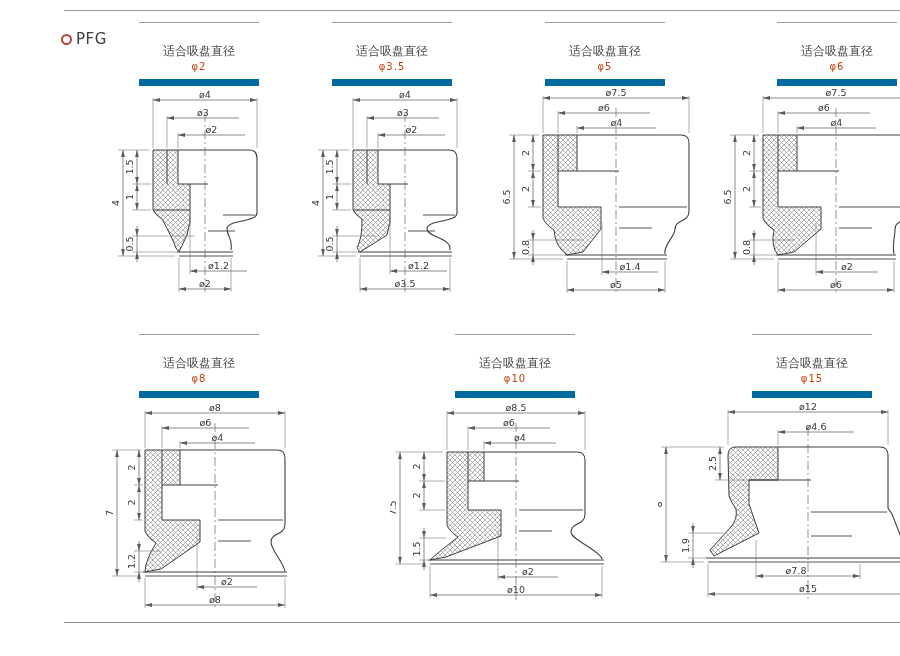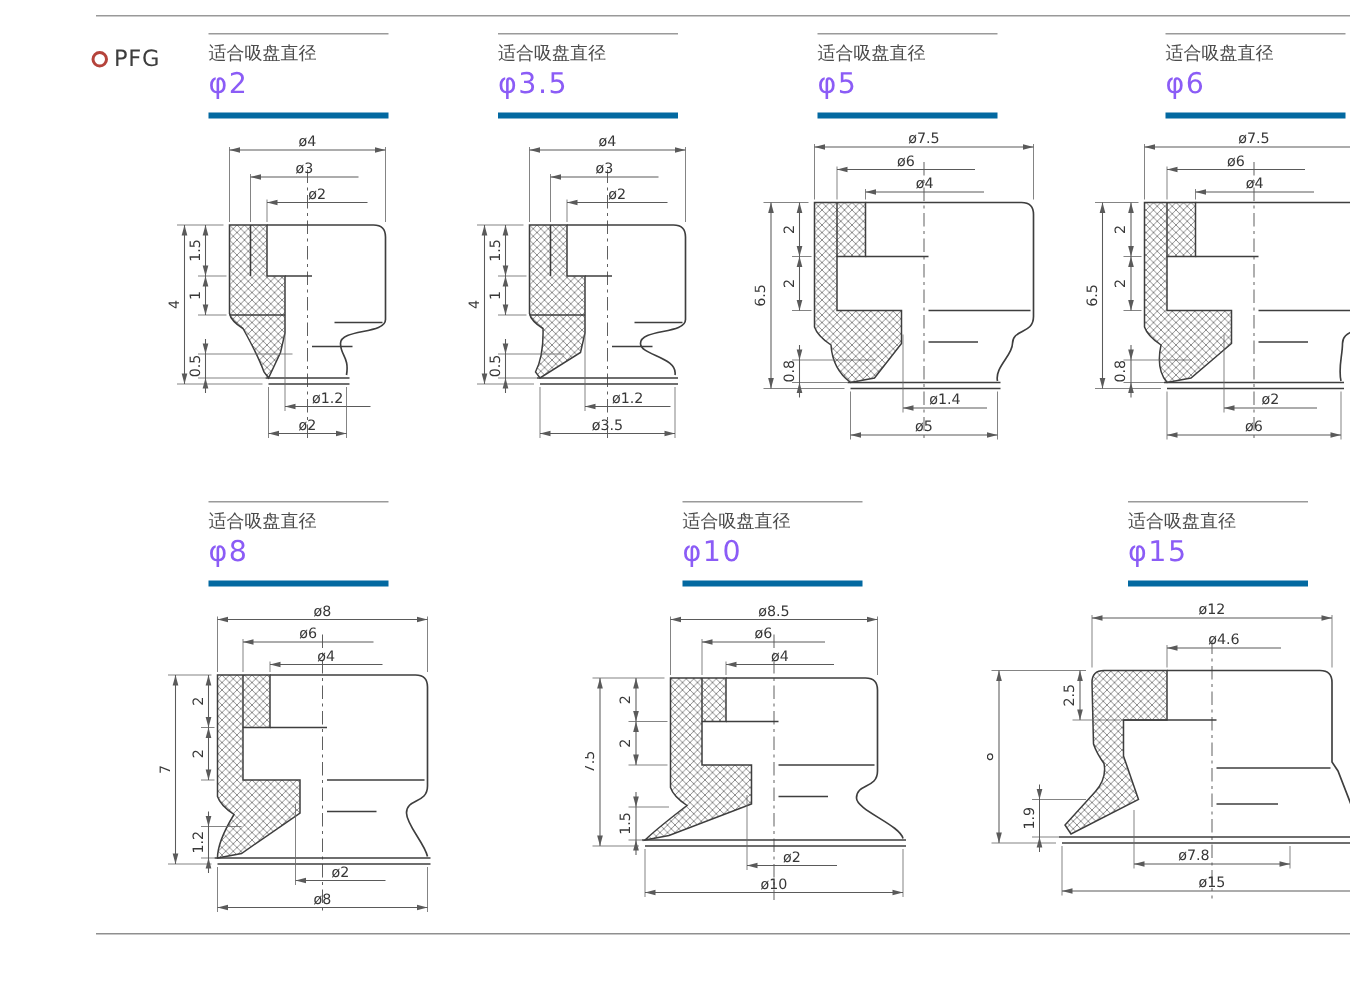--- a/index.html
+++ b/index.html
@@ -4,24 +4,24 @@
 <style>
   html,body{margin:0;padding:0;background:#fff;}
   .page{position:relative;width:900px;height:656px;background:#ffffff;overflow:hidden;
         font-family:"DejaVu Sans","Liberation Sans",sans-serif;margin-left:48px;}
   .rule{position:absolute;height:0;border-top:1px solid #999;}
   .rule.top{left:16px;top:10px;width:884px;}
   .rule.bottom{left:16px;top:622px;width:868px;border-top-color:#8f8f8f;}
   .brand{position:absolute;left:13px;top:30px;display:flex;align-items:center;}
   .brand .dot{width:7px;height:7px;border:2.4px solid #b5433b;border-radius:50%;background:#fff;margin-right:4px;}
   .brand .lbl{font-size:15px;color:#3d3d3d;letter-spacing:.5px;}
-  .fig-header{position:absolute;width:120px;border-top:1px solid #9a9a9a;border-bottom:4px solid #0369a1;
-              padding:4px 0 5px 0;background:#fff;}
+  .fig-header{position:absolute;width:120px;border-top:1px solid #9a9a9a;border-bottom:7px solid #0369a1;
+              padding:20px 0 5px 0;text-align:center;background:#fff;}
   .fig-header .t{display:block;font-size:12px;color:#4b4b4b;line-height:1.45;}
-  .fig-header .v{display:block;font-size:19px;color:#8b5cf6;letter-spacing:1px;line-height:1.35;}
+  .fig-header .v{display:block;font-size:10px;color:#c2410c;letter-spacing:1px;line-height:1.35;}
   svg.fig{position:absolute;}
   svg text{font-family:"DejaVu Sans","Liberation Sans",sans-serif;fill:#383838;}
 </style>
 </head>
 <body>
 
 <div class="page">
   <div class="rule top"></div>
   <div class="brand">
     <span class="dot"></span>

